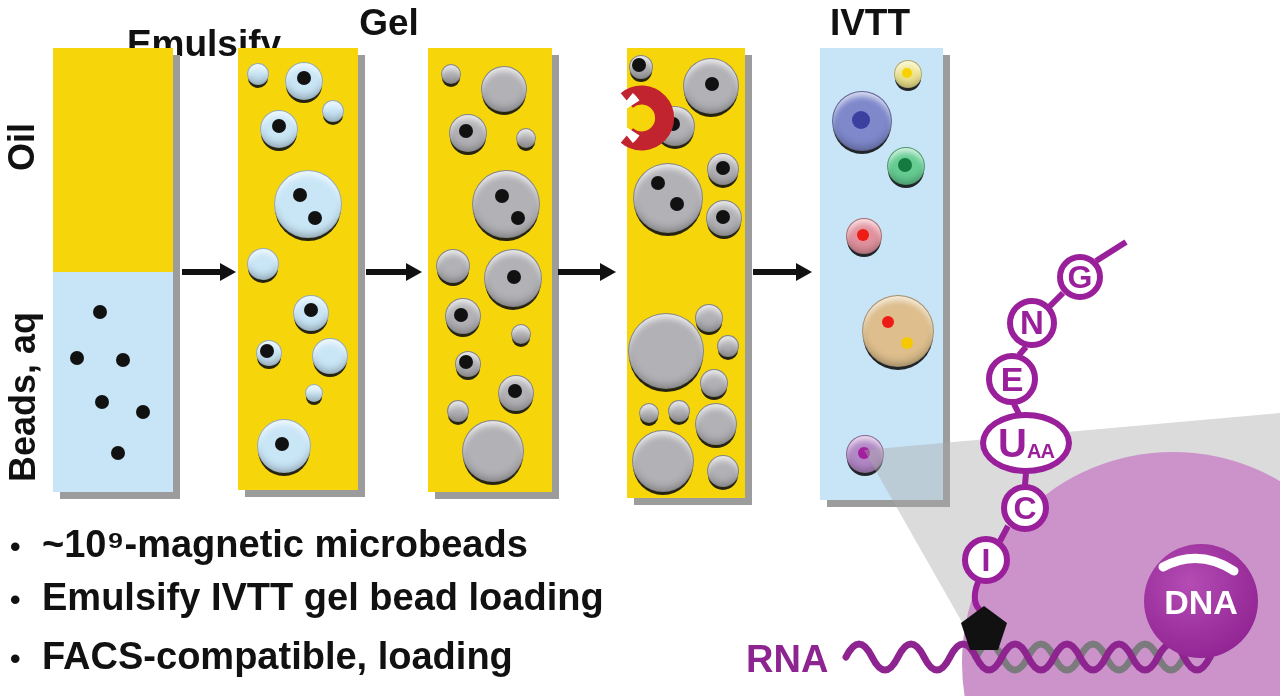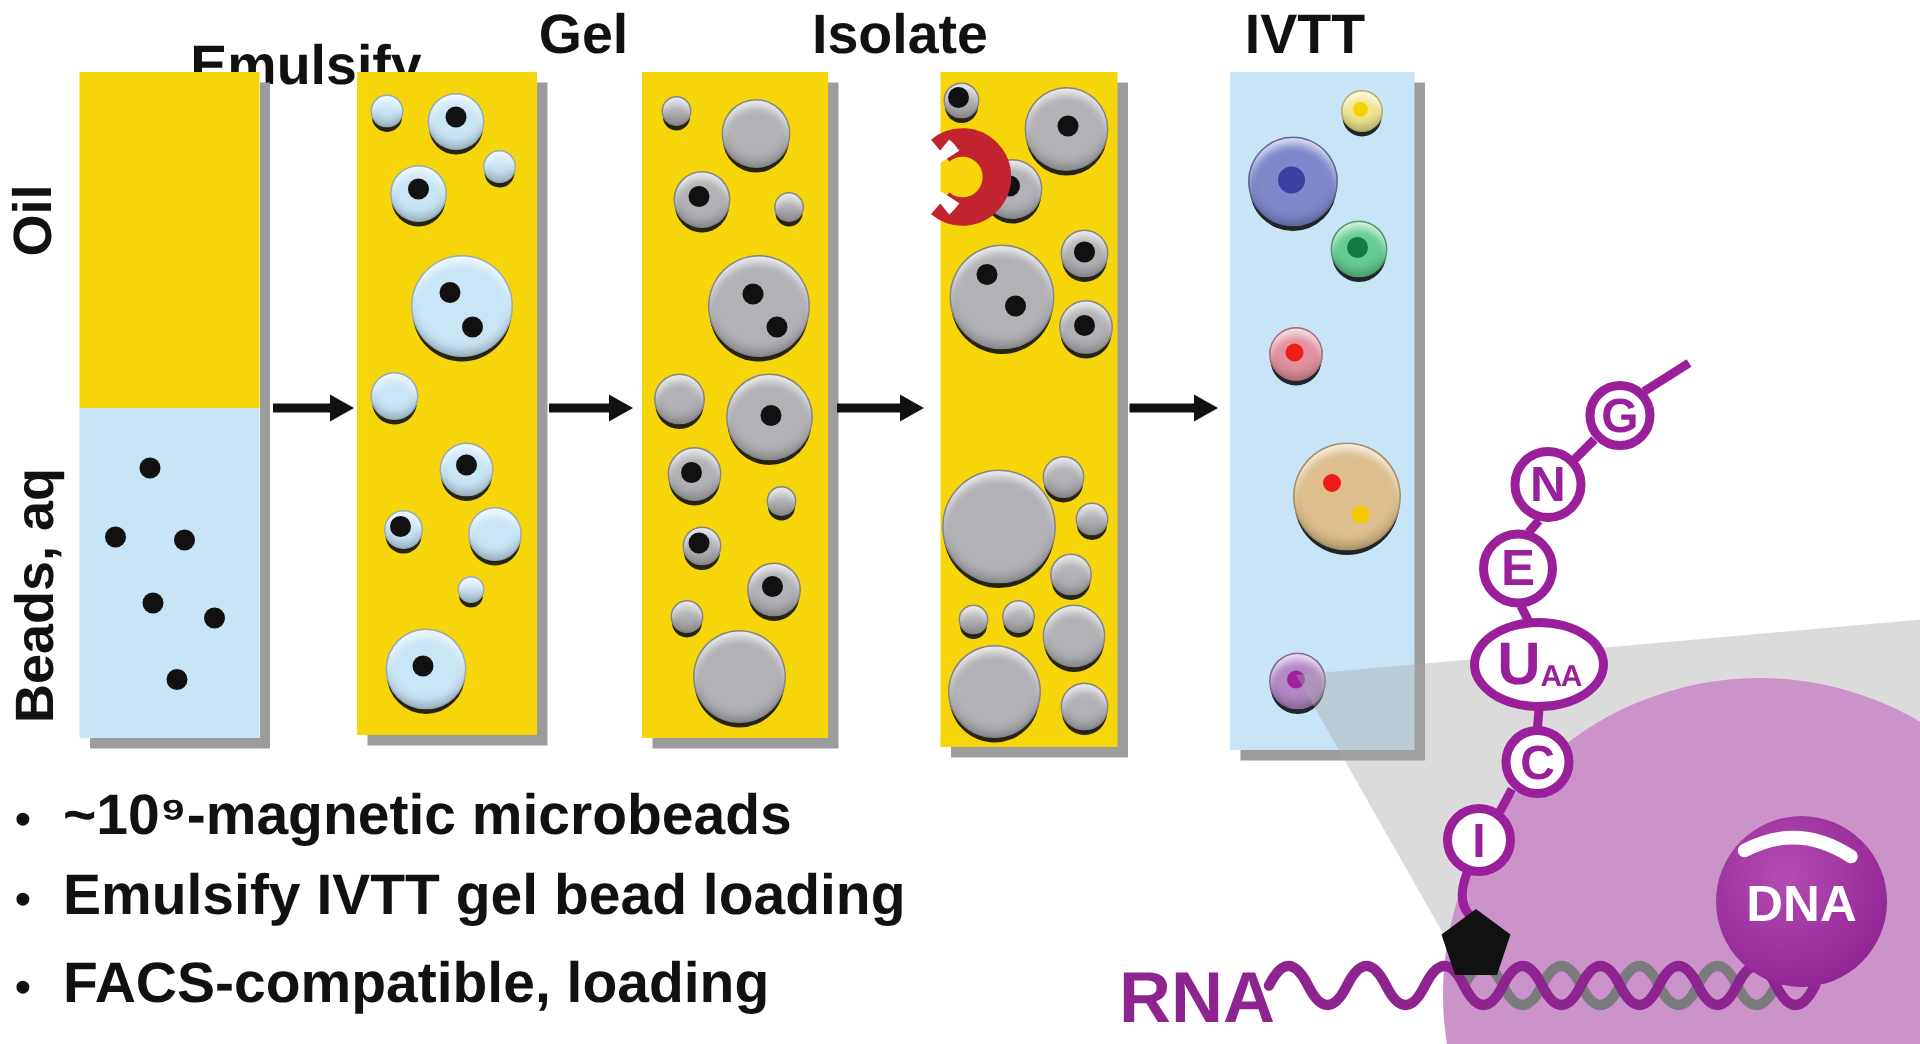--- a/index.html
+++ b/index.html
@@ -37,21 +37,20 @@
   .mol-label{position:absolute;font-weight:700;white-space:nowrap;}
   svg text{font-family:"Liberation Sans",sans-serif;}
 </style>
 </head>
 <body>
 
 <div id="stage">
 
   <div class="step-label" style="left:204px;margin-top:21px;">Emulsify</div>
   <div class="step-label" style="left:389px;">Gel</div>
-  <div class="step-label" style="left:600px;">Isolate</div>
   <div class="step-label" style="left:870px;">IVTT</div>
 
   <div class="vlabel" style="left:-10px;top:126px;width:64px;">Oil</div>
   <div class="vlabel" style="left:-65px;top:376px;width:176px;">Beads, aq</div>
 
   <div class="panel" style="left:53px;top:48px;width:120px;height:444px;">
     <div class="oil-part"></div>
     <div class="aq-part"></div>
   </div>
   <div class="panel yellow" style="left:238px;top:48px;width:120px;height:442px;"></div>
@@ -205,21 +204,21 @@
        <span>U</span>
       <span class="u-sub">AA</span>
     </div>
   <div class="chain-node" style="left:1001px;top:484px;width:48px;height:48px;font-size:32px;">
       <span>C</span>
     </div>
   <div class="chain-node" style="left:962px;top:536px;width:48px;height:48px;font-size:32px;">
       <span>I</span>
     </div>
 
-  <div class="mol-label" style="left:746px;top:638px;font-size:48px;color:#8E2490;">RNA</div>
+  <div class="mol-label" style="left:746px;top:638px;font-size:38px;color:#8E2490;">RNA</div>
 
   <div class="bullet-row" style="top:523px;">
     <span class="bullet-marker">•</span>
     <span class="bullet-text">~10⁹-magnetic microbeads</span>
   </div>
   <div class="bullet-row" style="top:576px;">
     <span class="bullet-marker">•</span>
     <span class="bullet-text">Emulsify IVTT gel bead loading</span>
   </div>
   <div class="bullet-row" style="top:635px;">

